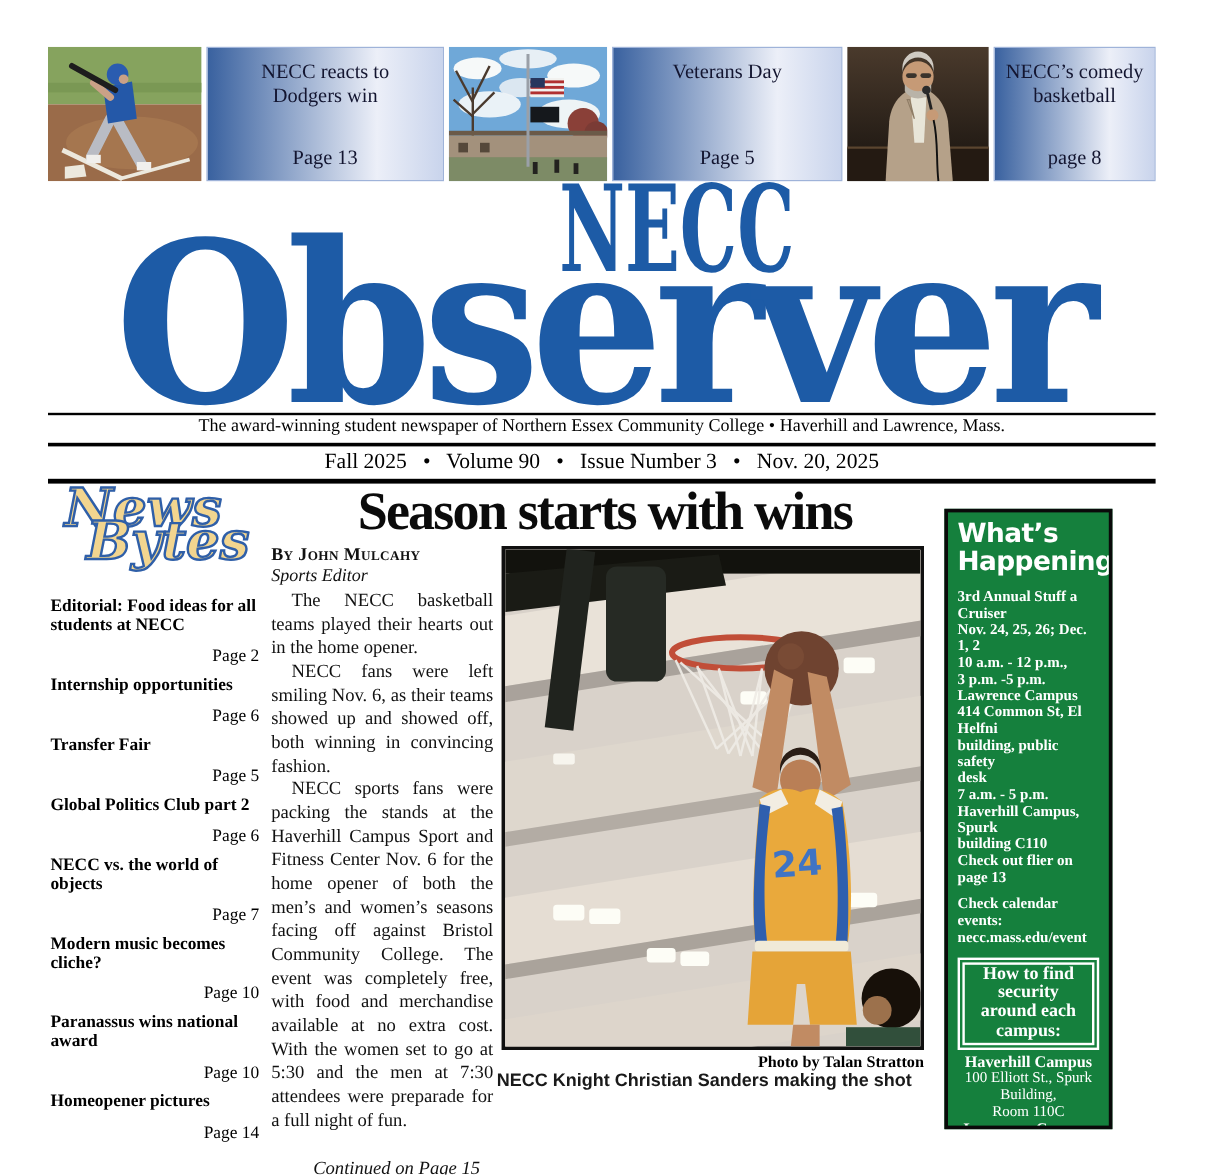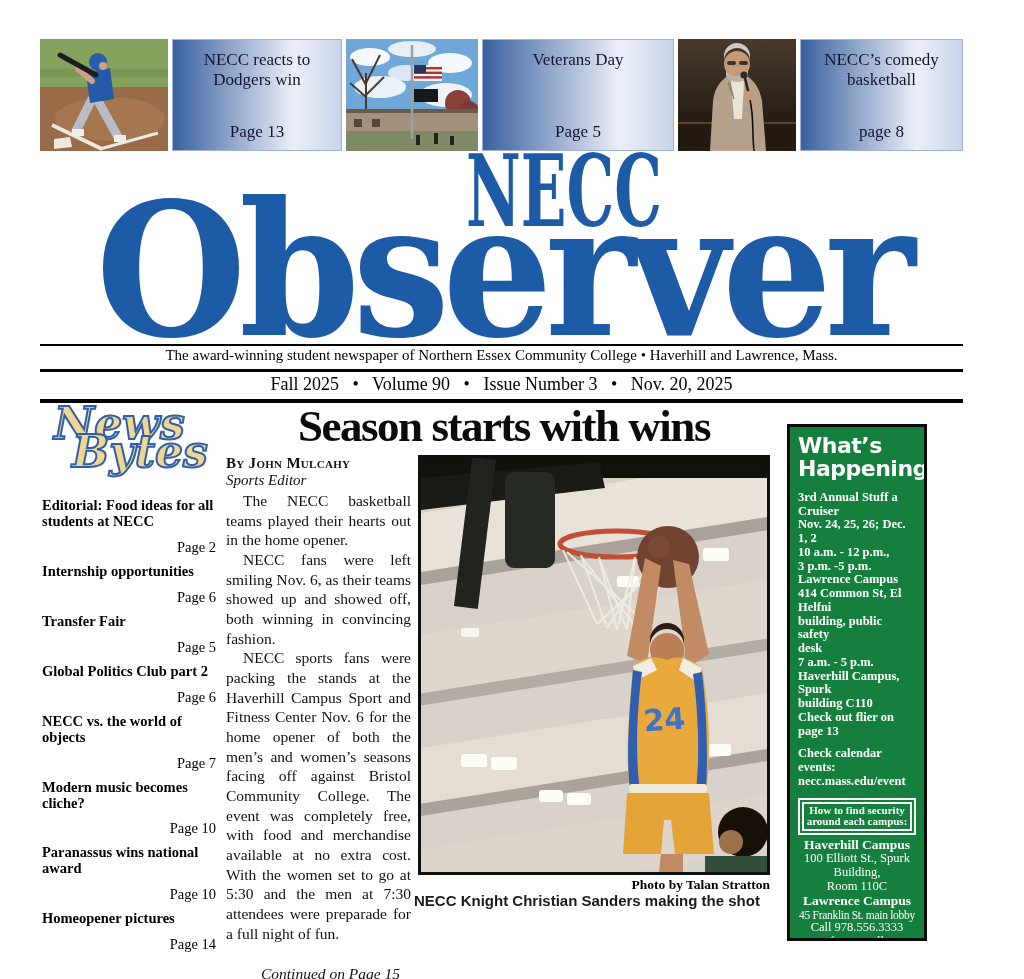--- a/index.html
+++ b/index.html
@@ -63,21 +63,21 @@
   .caption{font-family:"Liberation Sans",sans-serif;font-weight:bold;font-size:15px;
            line-height:1.05;margin-left:-4px;color:#1a1a1a;}
 
   
   .happening{position:absolute;left:787px;top:424px;width:140px;height:517px;box-sizing:border-box;
              background:#15803d;border:3px solid #0a0a0a;color:#fff;padding:8px 8px 4px;overflow:hidden;}
   .h-title{font-family:"DejaVu Sans",sans-serif;font-weight:bold;font-size:22px;line-height:1.04;
            letter-spacing:-0.5px;margin-bottom:10px;}
   .h-block{font-weight:bold;font-size:12.5px;line-height:1.1;white-space:pre-line;margin-bottom:9px;}
   .sec-outer{border:2px solid #fff;padding:2px;margin-bottom:3px;}
-  .sec-inner{border:2px solid #fff;font-weight:bold;font-size:11px;line-height:1.05;
+  .sec-inner{border:2px solid #fff;font-weight:bold;font-size:15px;line-height:1.05;
              text-align:center;white-space:pre-line;padding:1px 0;}
   .sec-center{text-align:center;font-size:12.5px;line-height:1.1;}
   .sec-campus{font-weight:bold;font-size:13.5px;}
   .sec-addr{white-space:pre-line;}
   .sec-small{font-size:11.5px;letter-spacing:-0.3px;}
 </style>
 </head>
 <body>
 
 <div class="page">
@@ -96,21 +96,21 @@
       <line x1="58" y1="62" x2="78" y2="98" stroke="#b9bcc4" stroke-width="9" stroke-linecap="round"></line>
       <rect x="32" y="90" width="12" height="7" fill="#f0efec"></rect>
       <rect x="74" y="96" width="12" height="7" fill="#f0efec"></rect>
       <polygon points="46,34 70,29 74,60 50,64" fill="#2458a8"></polygon>
       <line x1="52" y1="42" x2="38" y2="30" stroke="#caa187" stroke-width="6" stroke-linecap="round"></line>
       <circle cx="58" cy="23" r="9" fill="#2a5cb0"></circle>
       <circle cx="63" cy="27" r="4" fill="#caa187"></circle>
       <line x1="20" y1="16" x2="56" y2="36" stroke="#1d1d1d" stroke-width="5" stroke-linecap="round"></line>
     </svg>
 
-    <div class="teaser" style="width:170px">
+    <div class="teaser" style="width:198px">
       <div class="t-title">NECC reacts to
 Dodgers win</div>
       <div class="t-page">Page 13</div>
     </div>
 
     <svg width="132" viewBox="0 0 132 112" preserveAspectRatio="none">
       <rect width="132" height="112" fill="#6fa8d8"></rect>
       <ellipse cx="24" cy="18" rx="20" ry="9" fill="#fdfdfb" opacity=".95"></ellipse>
       <ellipse cx="66" cy="10" rx="24" ry="8" fill="#f4f6f8" opacity=".9"></ellipse>
       <ellipse cx="104" cy="24" rx="22" ry="10" fill="#fdfdfb" opacity=".95"></ellipse>

